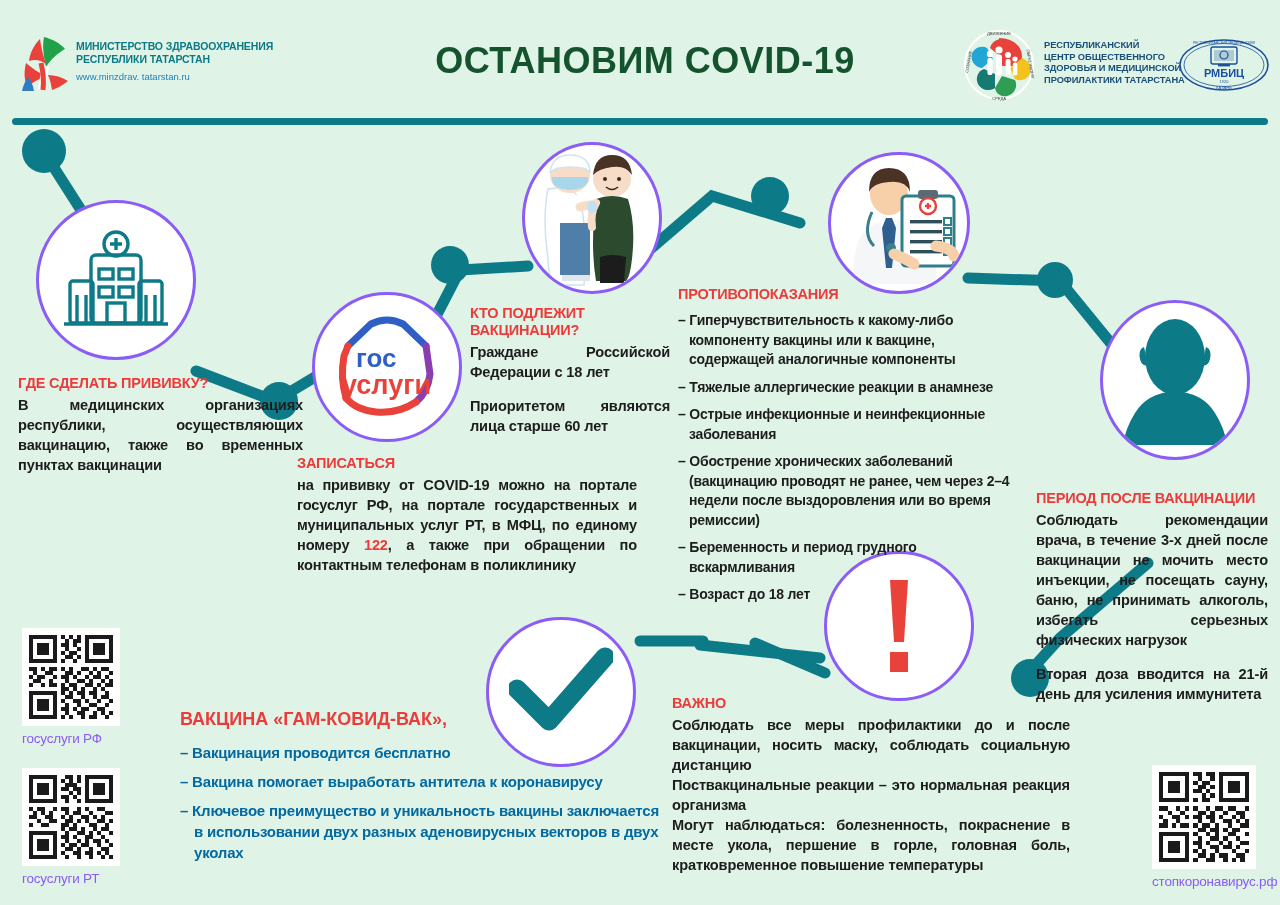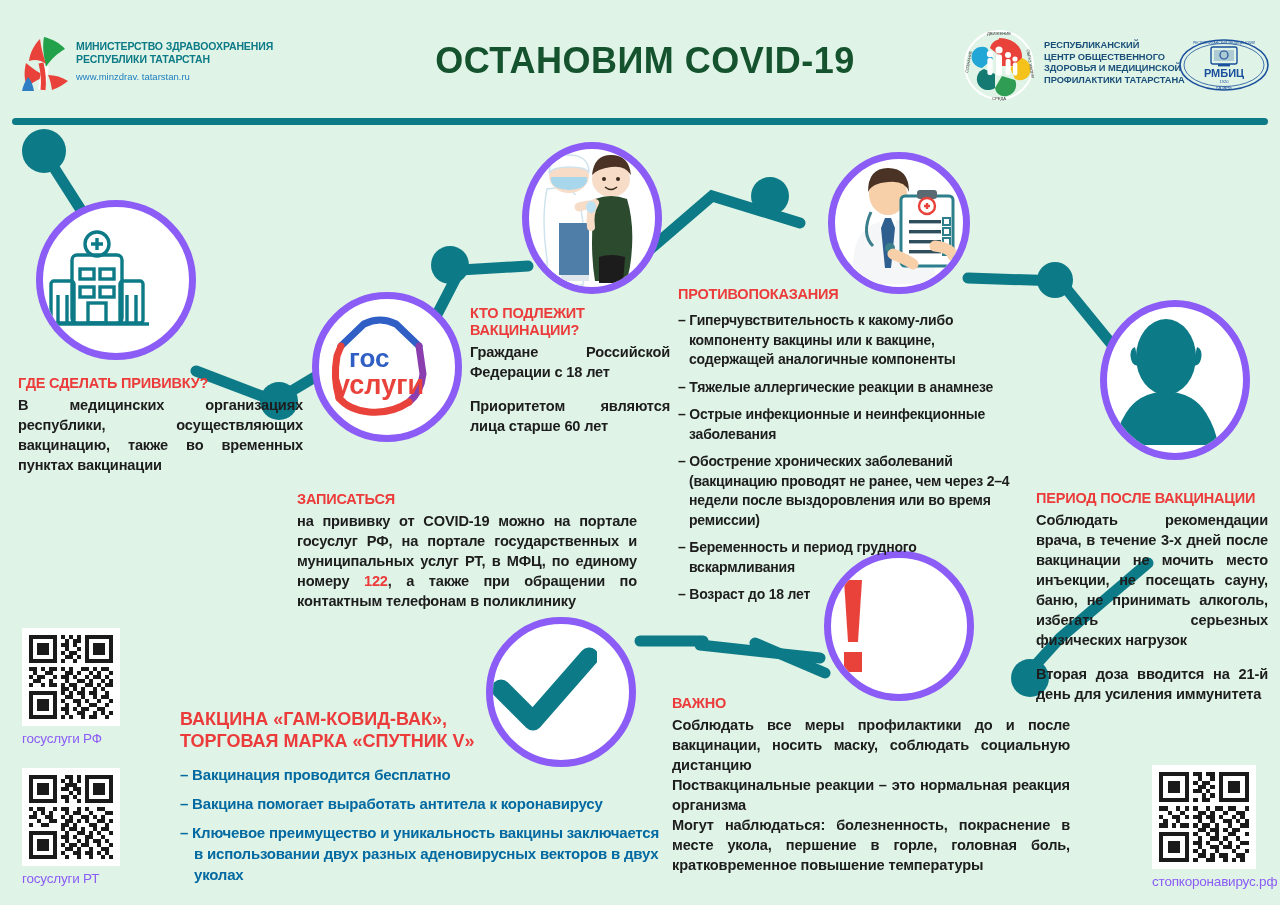--- a/index.html
+++ b/index.html
@@ -33,22 +33,22 @@
   .rc-logo{position:absolute;left:962px;top:28px;width:74px;height:74px;}
   .rc-text{position:absolute;left:1044px;top:40px;font-size:9.3px;font-weight:bold;
            color:#1a4f7a;line-height:11.6px;letter-spacing:-0.05px;white-space:nowrap;}
   .rmbic{position:absolute;left:1178px;top:38px;width:92px;height:54px;}
 
   
   .flow{position:absolute;left:0;top:118px;width:1280px;height:690px;pointer-events:none;}
 
   
   .node{position:absolute;border-radius:50%;background:#ffffff;
-        border:7px solid #8b5cf6;box-sizing:border-box;
-        display:flex;align-items:center;justify-content:flex-start;overflow:hidden;}
+        border:3px solid #8b5cf6;box-sizing:border-box;
+        display:flex;align-items:center;justify-content:center;overflow:hidden;}
 
   
   .tb{position:absolute;}
   .tb h3{
     margin:0 0 3px 0;font-size:14.5px;font-weight:bold;color:#ec3b3b;
     letter-spacing:-0.2px;line-height:17px;text-transform:uppercase;
   }
   .tb p{margin:0;font-size:14.6px;color:#1d1d1d;line-height:20px;font-weight:bold;letter-spacing:-0.15px;}
   .tb p.just{text-align:justify;}
   .tb ul{margin:0;padding:0;list-style:none;}
@@ -282,21 +282,21 @@
     <p class="just">В медицинских организациях республики, осуществляющих вакцинацию, также во временных пунктах вакцинации</p>
   </div>
 
   <div class="tb" style="left:470px;top:305px;width:200px;">
     <h3 style="white-space:pre-line;">КТО ПОДЛЕЖИТ ВАКЦИНАЦИИ?</h3>
     <p class="just">Граждане Российской Федерации с 18 лет</p>
     <div class="gap"></div>
     <p class="just">Приоритетом являются лица старше 60 лет</p>
   </div>
 
-  <div class="tb" style="left:297px;top:455px;width:340px;margin-top:36px;">
+  <div class="tb" style="left:297px;top:455px;width:340px;">
     <h3>ЗАПИСАТЬСЯ</h3>
     <p class="just"><span>на прививку от COVID-19 можно на портале госуслуг РФ, на портале государственных и муниципальных услуг РТ, в МФЦ, по единому номеру </span><span class="red">122</span><span>, а также при обращении по контактным телефонам в поликлинику</span></p>
   </div>
 
   <div class="tb" style="left:678px;top:286px;width:342px;">
     <h3>ПРОТИВОПОКАЗАНИЯ</h3>
     <ul>
       <li class="just">– Гиперчувствительность к какому-либо компоненту вакцины или к вакцине, содержащей аналогичные компоненты</li>
       <li>– Тяжелые аллергические реакции в анамнезе</li>
       <li>– Острые инфекционные и неинфекционные заболевания</li>
@@ -314,21 +314,21 @@
   </div>
 
   <div class="tb" style="left:672px;top:695px;width:398px;">
     <h3>ВАЖНО</h3>
     <p class="just">Соблюдать все меры профилактики до и после вакцинации, носить маску, соблюдать социальную дистанцию</p>
     <p class="just">Поствакцинальные реакции – это нормальная реакция организма</p>
     <p class="just">Могут наблюдаться: болезненность, покраснение в месте укола, першение в горле, головная боль, кратковременное повышение температуры</p>
   </div>
 
   <div class="tb vac" style="left:180px;top:708px;width:480px;">
-    <h3><span>ВАКЦИНА  «ГАМ-КОВИД-ВАК»,</span><br><span>ТОРГОВАЯ МАРКА «СПУТНИК V»</span></h3>
+    <h3><span>ВАКЦИНА  «ГАМ-КОВИД-ВАК»,</span><br></h3>
     <ul>
       <li>– Вакцинация проводится бесплатно</li>
       <li class="just">– Вакцина помогает выработать антитела к коронавирусу</li>
       <li class="just">– Ключевое преимущество и уникальность вакцины заключается в использовании двух разных аденовирусных векторов в двух уколах</li>
     </ul>
   </div>
 
   <div class="qr-wrap" style="left:22px;top:628px;">
     <div class="qr-box">
       <svg width="84" height="84" viewBox="0 0 21 21" shape-rendering="crispEdges">

